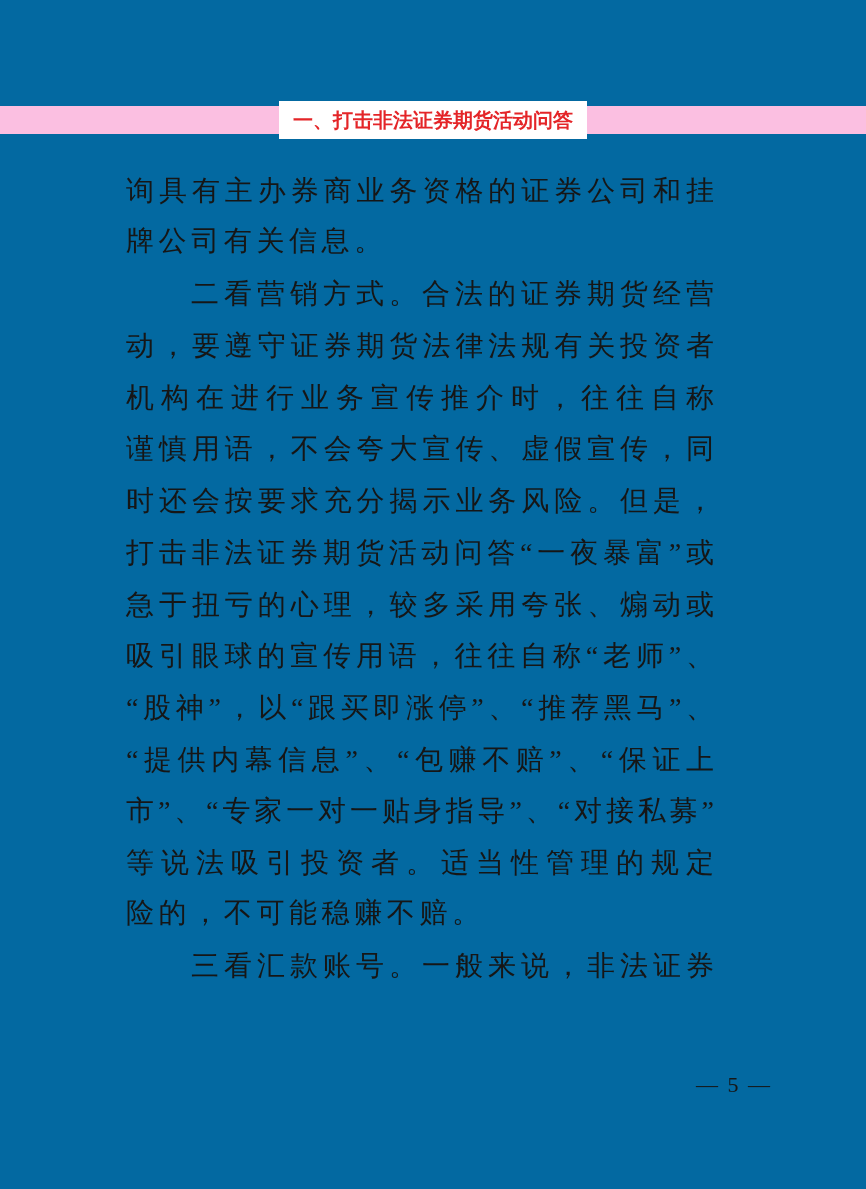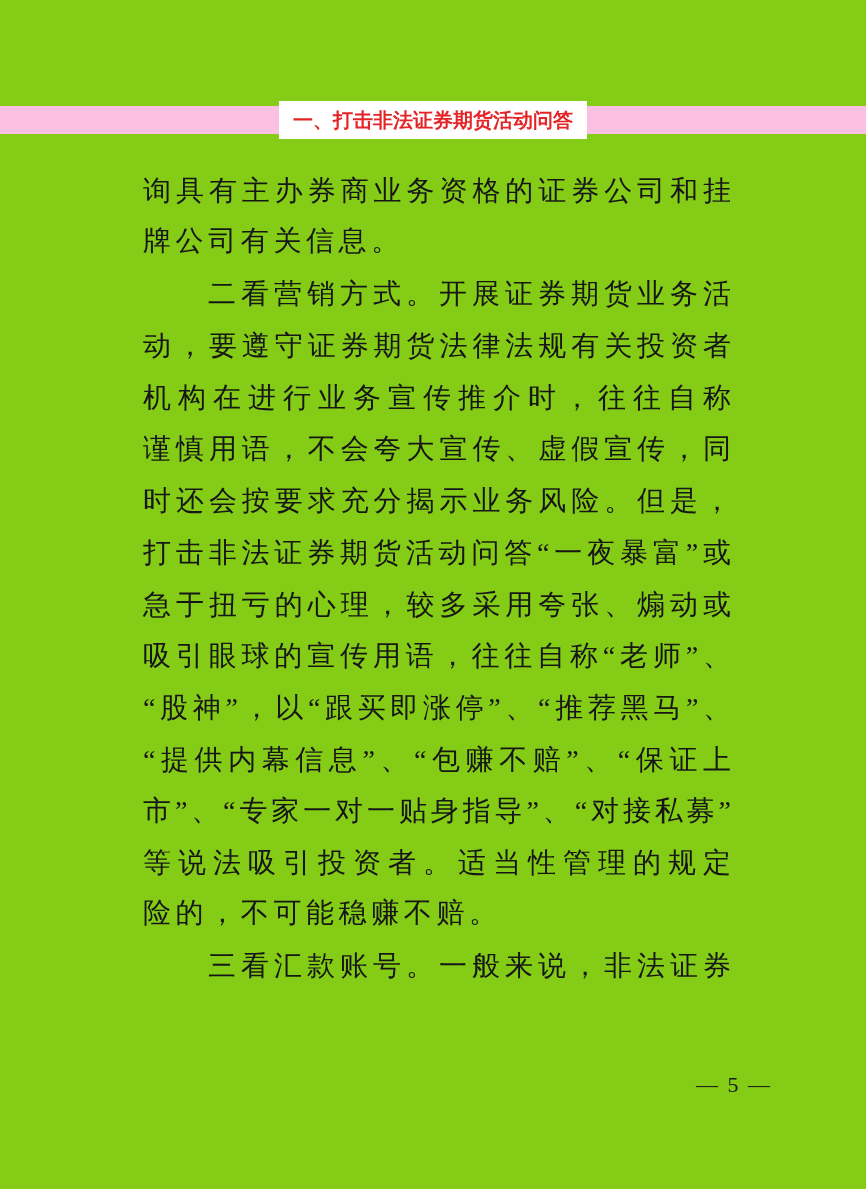--- a/index.html
+++ b/index.html
@@ -4,21 +4,21 @@
 <style>
   html, body {
     margin: 0;
     padding: 0;
     background: #ffffff;
   }
   .page {
     position: relative;
     width: 866px;
     height: 1189px;
-    background: #84cc16;
+    background: #0369a1;
     overflow: hidden;
     font-family: "Liberation Serif", "DejaVu Serif", serif;
   }
   
   .header-band {
     position: absolute;
     top: 106px;
     left: 0;
     width: 866px;
     height: 28px;
@@ -41,21 +41,21 @@
     font-weight: bold;
     font-size: 20px;
     letter-spacing: 0px;
     color: var(--title-red, #e42528);
     white-space: nowrap;
   }
   
   .body-text {
     position: absolute;
     top: 165px;
-    left: 143px;
+    left: 126px;
     width: 588px;
     color: #161616;
     font-size: 28px;
     line-height: 51.7px;
   }
   .line {
     height: 51.7px;
     white-space: nowrap;
   }
   .line.full {
@@ -91,21 +91,21 @@
 
   <div class="header-band"></div>
 
   <div class="title-box">
     <span class="chapter-title">一、打击非法证券期货活动问答</span>
   </div>
 
   <div class="body-text">
     <div class="line full">询具有主办券商业务资格的证券公司和挂</div>
     <div class="line short">牌公司有关信息。</div>
-    <div class="line full indent">二看营销方式。开展证券期货业务活</div>
+    <div class="line full indent">二看营销方式。合法的证券期货经营</div>
     <div class="line full">动，要遵守证券期货法律法规有关投资者</div>
     <div class="line full">机构在进行业务宣传推介时，往往自称</div>
     <div class="line full">谨慎用语，不会夸大宣传、虚假宣传，同</div>
     <div class="line full">时还会按要求充分揭示业务风险。但是，</div>
     <div class="line full">打击非法证券期货活动问答“一夜暴富”或</div>
     <div class="line full">急于扭亏的心理，较多采用夸张、煽动或</div>
     <div class="line full">吸引眼球的宣传用语，往往自称“老师”、</div>
     <div class="line full">“股神”，以“跟买即涨停”、“推荐黑马”、</div>
     <div class="line full">“提供内幕信息”、“包赚不赔”、“保证上</div>
     <div class="line full">市”、“专家一对一贴身指导”、“对接私募”</div>

